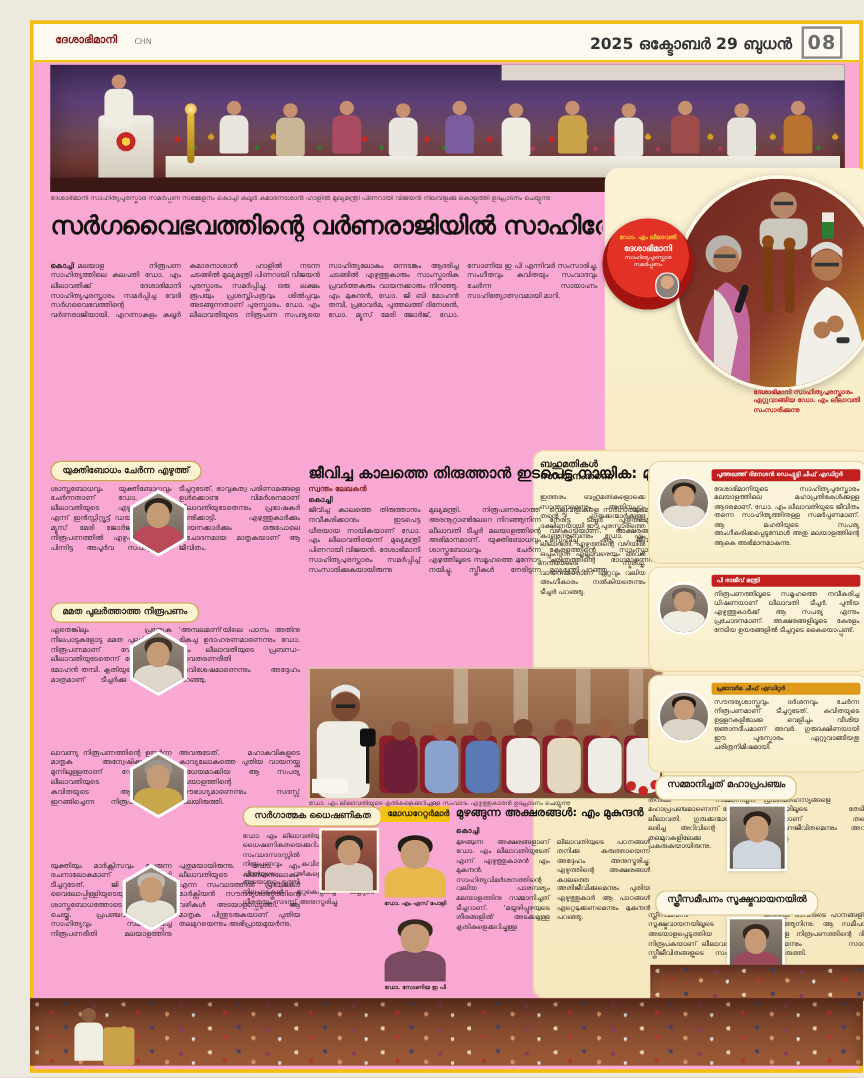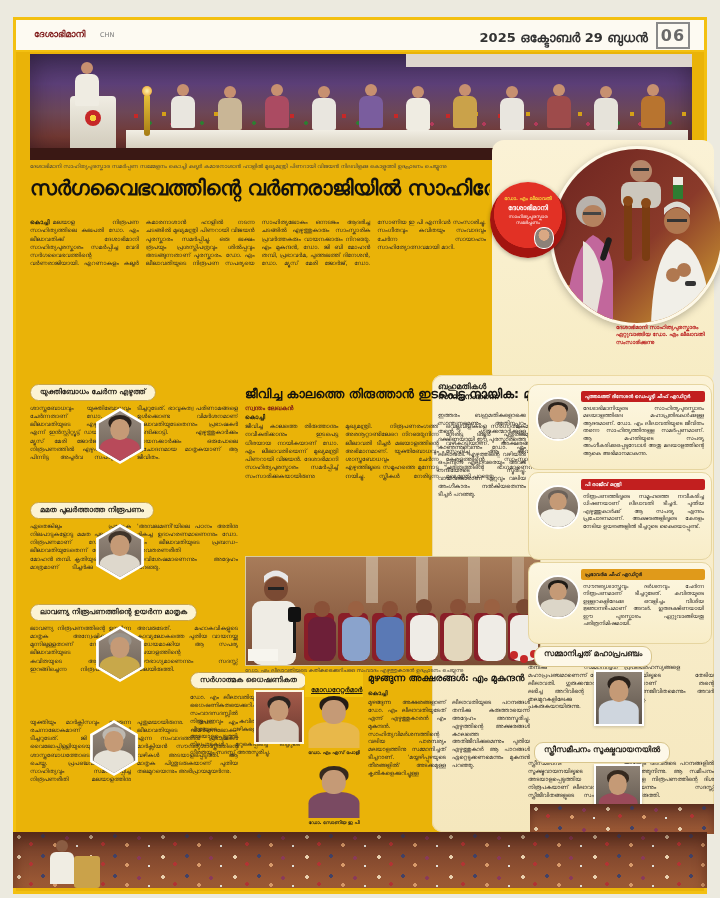--- a/index.html
+++ b/index.html
@@ -1,18 +1,18 @@
 <!DOCTYPE html>
 <html><head>
 <meta charset="utf-8">
 <style>
   html,body{margin:0;padding:0;}
   body{background:#e9e5dc;font-family:"DejaVu Sans",sans-serif;}
   .page{position:relative;width:720px;height:898px;background:#eceadf;overflow:hidden;}
-  .paper{position:absolute;left:13px;top:17px;width:688px;height:871px;background:#eab308;border:3px solid #f3c011;}
+  .paper{position:absolute;left:25px;top:17px;width:688px;height:871px;background:#f9a8d4;border:3px solid #f3c011;}
   .abs{position:absolute;}
   .jt{text-align:justify;color:#2e2a26;overflow:hidden;word-break:break-word;}
   .cols2{column-count:2;column-gap:6px;}
   .cols3{column-count:3;column-gap:7px;}
   .cols4{column-count:4;column-gap:7px;}
   
   .hdr{position:absolute;left:0;top:0;width:100%;height:30px;border-bottom:2px solid #f3c011;background:#fdfaf2;}
   .masthead{position:absolute;left:18px;top:9px;font-size:9px;font-weight:bold;color:#7d1616;}
   .edition{position:absolute;left:84px;top:11px;font-size:6.5px;color:#777;}
   .hdate{position:absolute;right:56px;top:10px;font-size:13px;font-weight:bold;color:#333;}
@@ -62,22 +62,22 @@
     letter-spacing:-1px;white-space:nowrap;overflow:hidden;max-width:560px;text-shadow:1px 2px 0 #00000022;}
   .oval{left:534px;top:126px;width:168px;height:174px;border-radius:50%;overflow:hidden;z-index:5;
     border:3px solid #fdf8e8;box-shadow:0 2px 8px #00000044;}
   .banner-cap{left:600px;top:304px;width:94px;height:48px;font-size:5.5px;font-weight:bold;color:#b91c1c;
     line-height:1.35;z-index:6;overflow:hidden;}
   
   .pill{position:absolute;background:#fcf3d3;border:1px solid #c9a64a;border-radius:9px;color:#26211a;
     font-weight:bold;font-size:7.5px;padding:2px 9px 3px;white-space:nowrap;overflow:hidden;max-width:200px;z-index:3;}
   .wpill{position:absolute;background:#fdf8e8;border:1px solid #d8c58c;border-radius:9px;color:#26211a;
     font-weight:bold;font-size:8px;padding:2px 9px 7px;white-space:nowrap;overflow:hidden;z-index:3;}
-  .ybox{position:absolute;background:#f3c30e;color:#201a10;font-weight:bold;font-size:7px;padding:14px 6px 3px;
-    white-space:nowrap;overflow:hidden;z-index:3;text-decoration:underline;}
+  .ybox{position:absolute;background:#f3c30e;color:#201a10;font-weight:bold;font-size:7px;padding:2px 6px 3px;
+    white-space:nowrap;overflow:hidden;z-index:3;}
   .mid-hl{left:229px;top:366px;width:296px;height:16px;font-size:12.5px;font-weight:800;color:#15130f;
     white-space:nowrap;overflow:hidden;margin:0;}
   .mid-by{left:229px;top:384px;font-size:6.2px;font-weight:bold;color:#7c1a1a;}
   .mid-dl{left:229px;top:393px;font-size:6.2px;font-weight:bold;color:#1c1a16;}
   .mid-body{left:229px;top:402px;width:294px;height:131px;font-size:6px;line-height:1.38;}
   .muk-hl{left:352px;top:652px;width:164px;height:14px;font-size:9.5px;font-weight:800;color:#15130f;white-space:nowrap;overflow:hidden;margin:0;}
   .muk-dl{left:352px;top:669px;font-size:6px;font-weight:bold;color:#1c1a16;}
   .muk-body{left:352px;top:679px;width:162px;height:130px;font-size:5.8px;line-height:1.36;}
   
   .lsec-body{width:208px;font-size:6px;line-height:1.36;}
@@ -137,21 +137,21 @@
 </head>
 <body>
 
 <div class="page">
 <div class="paper">
 
   <div class="hdr">
     <span class="masthead">ദേശാഭിമാനി</span>
     <span class="edition">CHN</span>
     <span class="hdate">2025 ഒക്ടോബർ 29 ബുധൻ</span>
-    <span class="pagenum">06</span>
+    <span class="pagenum">08</span>
   </div>
 
   <div class="abs collage">
     <div class="abs whitebanner"></div>
     <div class="flowers"></div>
     <div class="tablecloth"></div>
     <div class="abs podium"></div>
     <div class="abs podium-logo"></div>
     <div class="abs lamp"></div>
     <div class="abs flame"></div>
@@ -239,21 +239,20 @@
   <div class="pill" style="left:14px;top:482px;">മമത പുലർത്താത്ത നിരൂപണം</div>
   <div class="abs lsec-body jt cols2" style="left:14px;top:502px;height:78px;">ഏതെങ്കിലും പ്രത്യേക നിലപാടുകളോടു മമത പുലർത്താത്ത നിരൂപണമാണ് ഡോ. എം ലീലാവതിയുടേതെന്ന് ഡോ. ജി ബി മോഹൻ തമ്പി. കൃതിയുടെ കലാമൂല്യം മാത്രമാണ് ടീച്ചർക്കു പ്രധാനം. 'അമ്പലമണി'യിലെ പഠനം അതിനു മികച്ച ഉദാഹരണമാണെന്നും ഡോ. എം ലീലാവതിയുടെ പ്രബന്ധ–അവതരണരീതി സവിശേഷമാണെന്നും അദ്ദേഹം പറഞ്ഞു.</div>
   <div class="hex" style="left:78px;top:504px;">
         <div class="hex-in">
           <div class="face" style="--shirt:#ded8cc;--hair:#40342a">
             <span class="hair"></span>
           </div>
         </div>
       </div>
 
-  <div class="pill" style="left:14px;top:584px;">ലാവണ്യ നിരൂപണത്തിന്റെ ഉയർന്ന മാതൃക</div>
   <div class="abs lsec-body jt cols2" style="left:14px;top:604px;height:72px;">ലാവണ്യ നിരൂപണത്തിന്റെ ഉയർന്ന മാതൃക അന്വേഷിക്കുന്നവർക്കു മുന്നിലുള്ളതാണ് ഡോ. എം ലീലാവതിയുടെ രചനകൾ. കവിതയുടെ ആഴങ്ങളിലേക്ക് ഇറങ്ങിച്ചെന്ന നിരൂപണങ്ങളാണ് അവരുടേത്. മഹാകവികളുടെ കാവ്യലോകത്തെ പുതിയ വായനയ്ക്കു വിധേയമാക്കിയ ആ സപര്യ മലയാളത്തിന്റെ സൗഭാഗ്യമാണെന്നും സദസ്സ് വിലയിരുത്തി.</div>
   <div class="hex" style="left:78px;top:606px;">
         <div class="hex-in">
           <div class="face" style="--shirt:#c8a84a;--hair:#9a948c">
             <span class="hair"></span>
           </div>
         </div>
       </div>
 
   <div class="abs lsec-body jt cols2" style="left:14px;top:698px;height:112px;">യുക്തിയും മാർക്സിസവും ചേരുന്ന രചനാലോകമാണ് ലീലാവതി ടീച്ചറുടേത്. ജി യുടെയും വൈലോപ്പിള്ളിയുടെയും കവിതകളെ ശാസ്ത്രബോധത്തോടെ വിശകലനം ചെയ്തു. പ്രപഞ്ചവിജ്ഞാനീയവും സാഹിത്യവും സമന്വയിപ്പിച്ച നിരൂപണരീതി മലയാളത്തിനു പുതുമയായിരുന്നു. 'ഡോ. എം ലീലാവതിയുടെ വിമർശനലോകം' എന്ന സംവാദത്തിൽ പ്രഭാഷകർ മാർക്സിയൻ സൗന്ദര്യശാസ്ത്രത്തിന്റെ വഴികൾ അടയാളപ്പെടുത്തി. ആ മാതൃക പിന്തുടരുകയാണ് പുതിയ തലമുറയെന്നും അഭിപ്രായമുയർന്നു.</div>

